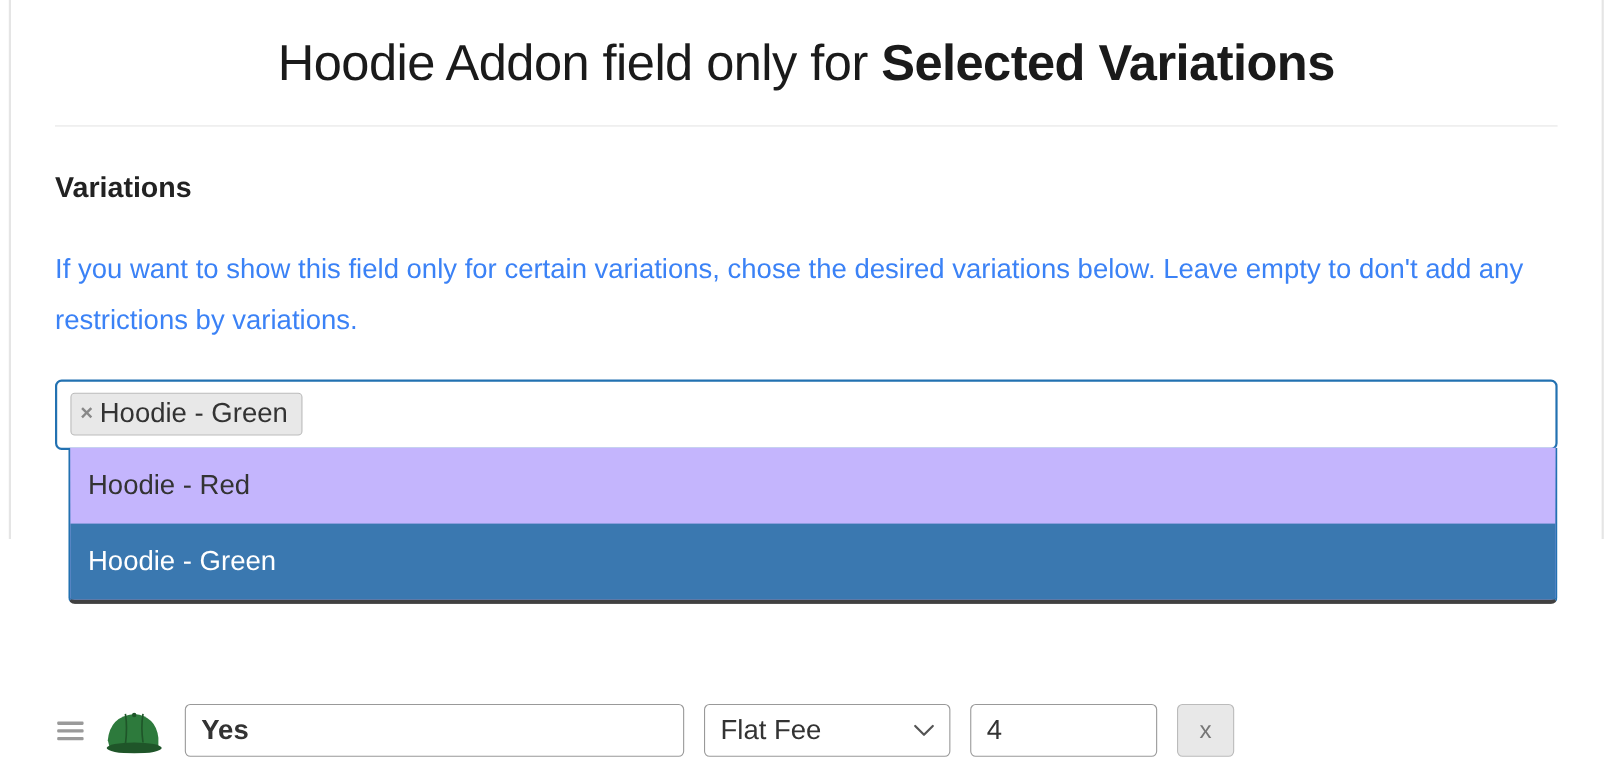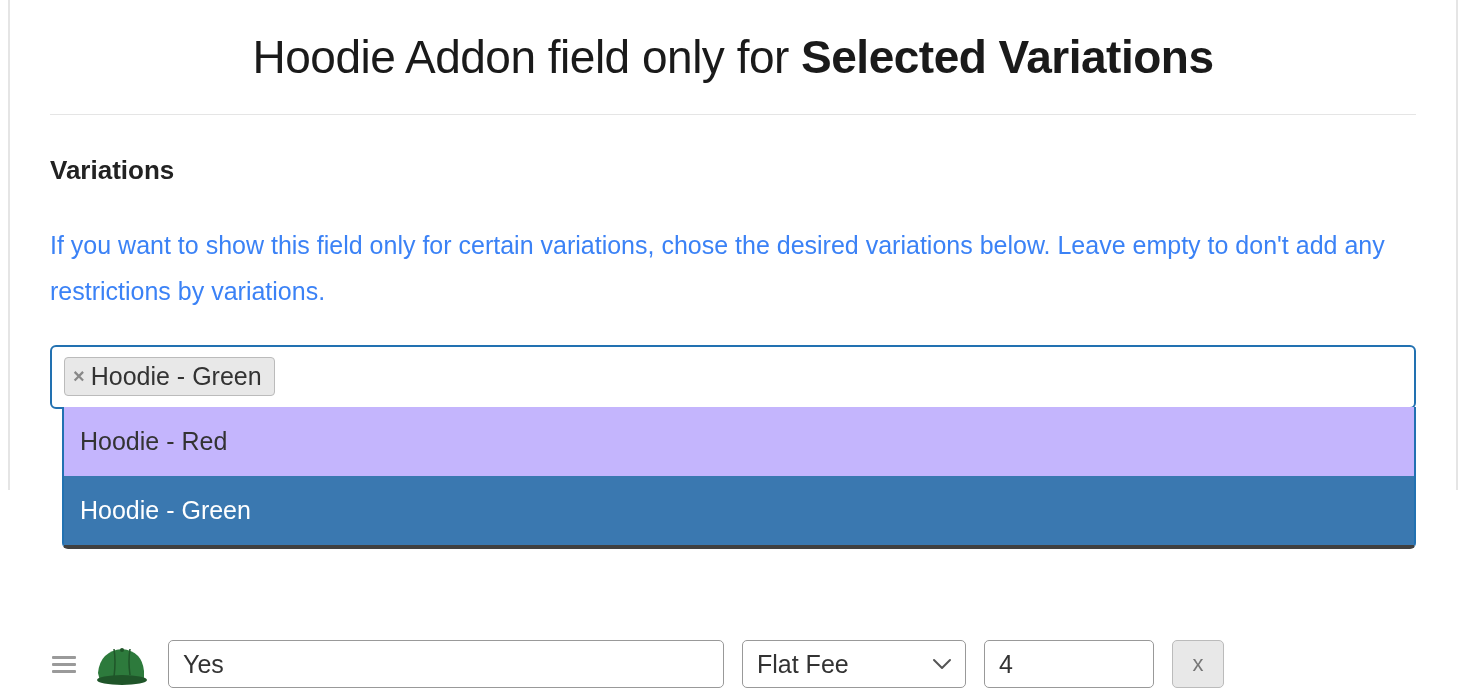--- a/index.html
+++ b/index.html
@@ -158,21 +158,22 @@
     .field-input {
       height: 48px;
       border: 1px solid #999;
       border-radius: 5px;
       font-size: 25px;
       padding: 0 14px;
       color: #333;
       background: #fff;
     }
     .yes-field {
-      width: 556px;
+      width: 454px;
+      font-weight: bold;
     }
     .select-wrapper {
       position: relative;
       display: inline-block;
     }
     .fee-select {
       width: 224px;
       appearance: none;
       -webkit-appearance: none;
       padding-right: 40px;

